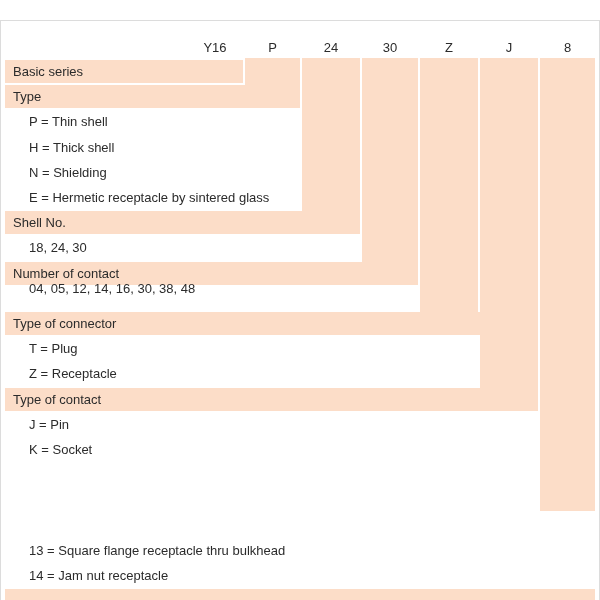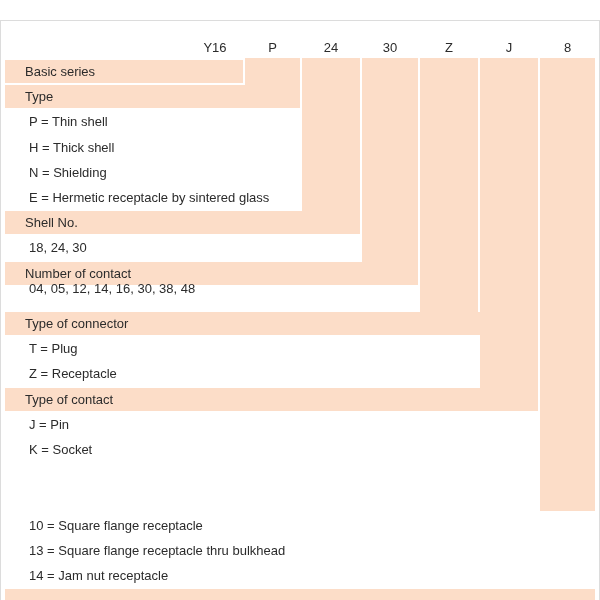--- a/index.html
+++ b/index.html
@@ -24,21 +24,21 @@
   }
   .band {
     position: absolute;
     background: var(--band, #fcddc8);
   }
   .srow {
     position: absolute;
     left: 5px;
     height: 23px;
     line-height: 23px;
-    padding-left: 20px;
+    padding-left: 8px;
     box-sizing: border-box;
     background: var(--band, #fcddc8);
     white-space: nowrap;
   }
   .irow {
     position: absolute;
     left: 5px;
     height: 23px;
     line-height: 23px;
     padding-left: 24px;
@@ -84,19 +84,18 @@
   <div class="irow" style="top:216px">18, 24, 30</div>
 
   <div class="irow" style="top:257px">04, 05, 12, 14, 16, 30, 38, 48</div>
 
   <div class="irow" style="top:317px">T = Plug</div>
   <div class="irow" style="top:342px">Z = Receptacle</div>
 
   <div class="irow" style="top:393px">J = Pin</div>
   <div class="irow" style="top:418px">K = Socket</div>
 
-  <div class="irow" style="top:494px">10 = Square flange receptacle</div>
   <div class="irow" style="top:519px">13 = Square flange receptacle thru bulkhead</div>
   <div class="irow" style="top:544px">14 = Jam nut receptacle</div>
 
   <div class="bottom-bar" style="left:5px;top:569px;width:590px;height:11px"></div>
 
 </div>
 
 </body></html>

